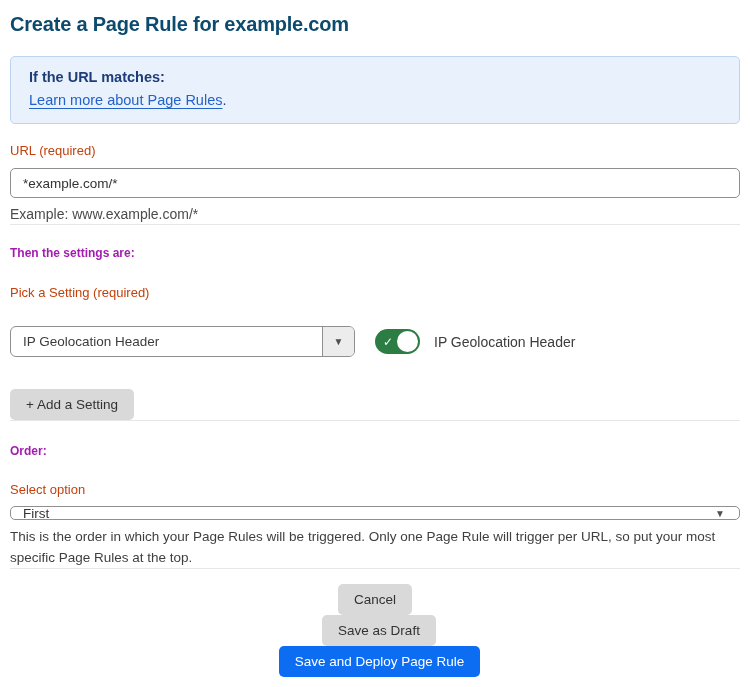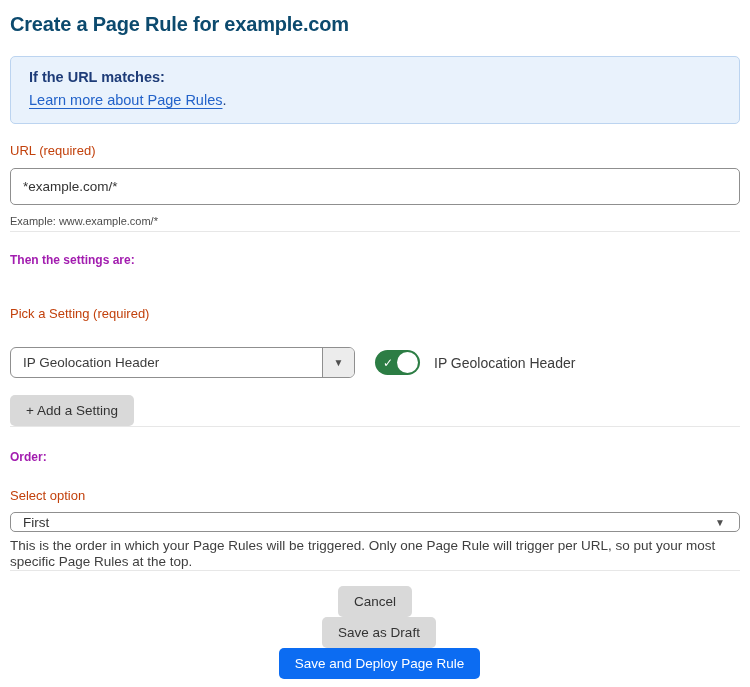--- a/index.html
+++ b/index.html
@@ -39,29 +39,29 @@
     text-underline-offset: 3px;
     cursor: pointer;
   }
   
   .field-label {
     font-size: 13px;
     line-height: 16px;
     color: #c2410c;
   }
   .helper-text {
-    font-size: 11px;
+    font-size: 14px;
     line-height: 20px;
     color: #4b4b4b;
   }
   .lbl-url { margin-top: 19px; }
   .url-input {
     display: block;
     width: 730px;
-    height: 37px;
+    height: 30px;
     margin-top: 9px;
     border: 1px solid #8f8f8f;
     border-radius: 5px;
     padding: 0 12px;
     font-family: inherit;
     font-size: 13.5px;
     color: #333333;
     background: #ffffff;
     outline: none;
   }
@@ -72,21 +72,21 @@
     margin: 0;
   }
   .div-1 { margin-top: 17px; }
   .section-heading {
     font-size: 12px;
     line-height: 18px;
     font-weight: bold;
     color: #a21caf;
   }
   .h-settings { margin-top: 19px; }
-  .lbl-pick { margin-top: 37px; }
+  .lbl-pick { margin-top: 23px; }
   
   .setting-row {
     margin-top: 25px;
     display: flex;
     align-items: center;
   }
   .dropdown {
     width: 345px;
     height: 31px;
     border: 1px solid #8f8f8f;
@@ -165,45 +165,45 @@
     background: var(--button-gray, #d9d9d9);
     color: #333333;
     font-family: inherit;
     font-size: 13.5px;
     cursor: pointer;
   }
   .btn-primary {
     background: var(--accent-blue, #0c6cf2);
     color: #ffffff;
   }
-  .btn-add { margin-top: 17px; }
+  .btn-add { margin-top: 32px; }
   .div-2 { margin-top: 14px; }
   .h-order { margin-top: 21px; }
   .lbl-select { margin-top: 22px; }
   
   .select {
     margin-top: 8px;
     width: 730px;
-    height: 20px;
+    height: 14px;
     border: 1px solid #8f8f8f;
     border-radius: 5px;
     background: #ffffff;
     display: flex;
     align-items: center;
     padding: 0 14px 0 12px;
     font-size: 13.5px;
     color: #333333;
     cursor: pointer;
   }
   .select .select-value { flex: 1; }
   .select .select-caret { color: #4f4f4f; font-size: 10px; }
   .order-helper {
     margin-top: 6px;
     font-size: 13.5px;
-    line-height: 16px;
+    line-height: 21px;
     color: #3f3f3f;
     max-width: 726px;
   }
   .div-3 { margin-top: 18px; }
   .footer-row {
     margin-top: 15px;
     display: flex;
     align-items: center;
     flex-direction: column;
   }

